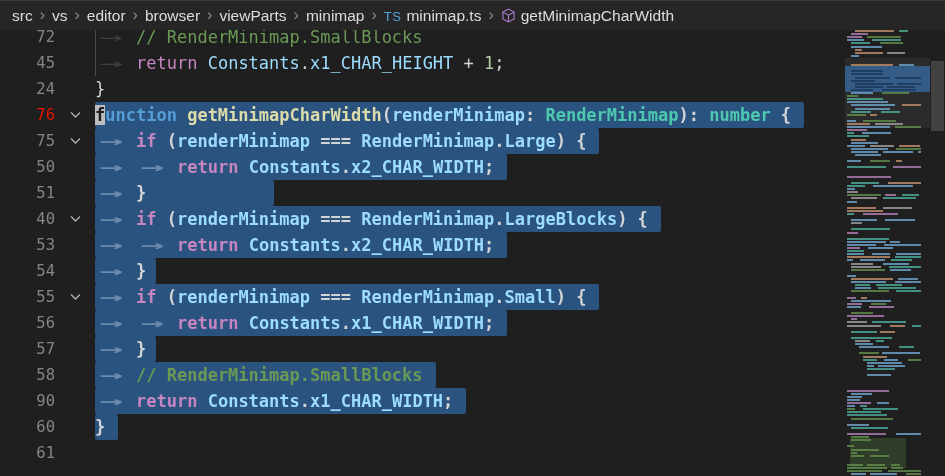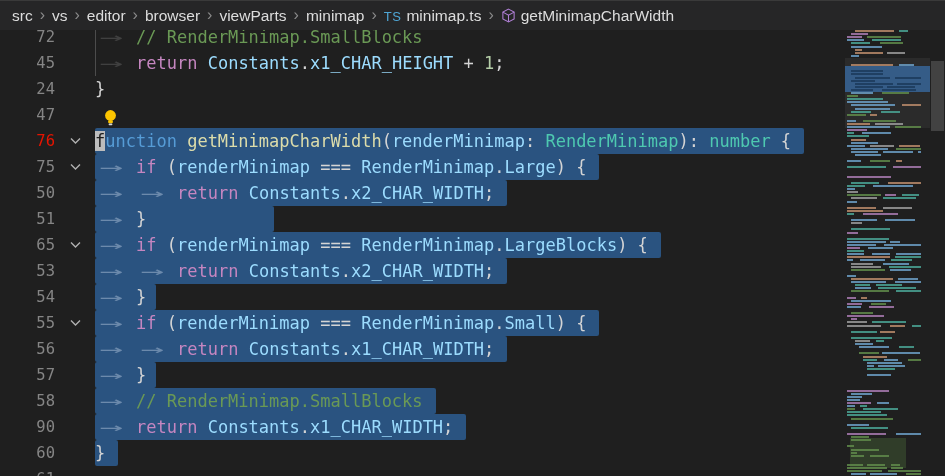--- a/index.html
+++ b/index.html
@@ -16,21 +16,21 @@
   .sym-ico{width:15px;height:15px;margin:0 5px -2px 0;display:inline-block;}
 
   
   .rows{position:absolute;left:0;top:24px;width:845px;z-index:5;}
   .row{position:relative;height:26px;display:flex;white-space:pre;
        font-family:"DejaVu Sans Mono",monospace;font-size:17px;line-height:26px;color:var(--pun,#d4d4d4);}
   .num{width:55px;flex:none;text-align:right;color:var(--ln,#858585);font-size:15.5px;}
   .num.active{color:var(--lna,#e51400);}
   .fold{width:40px;flex:none;display:flex;align-items:center;justify-content:center;}
   .code{flex:none;}
-  .sel{display:inline-block;height:26px;vertical-align:top;background:var(--sel,#2a5380);border-radius:2px;}
+  .sel{display:inline-block;height:26px;vertical-align:top;background:var(--sel,#2a5380);border-radius:2px;font-weight:bold;}
   .tab{display:inline-block;width:41px;height:26px;vertical-align:top;position:relative;}
   .tab .ar{position:absolute;left:4px;top:0;font-style:normal;color:rgba(215,228,244,.38);
            transform:scaleX(2.3);transform-origin:0 50%;}
   .tab.dim .ar{color:rgba(255,255,255,.15);}
   .tab.guide{box-shadow:inset 1px 0 0 #4c4c4c;}
   .cursor{background:#bdbdbd;color:#1e1e1e;}
   .t-kw{color:var(--kw,#569cd6);} .t-fn{color:var(--fn,#dcdcaa);} .t-ctl{color:var(--ctl,#c586c0);}
   .t-var{color:var(--var,#9cdcfe);} .t-type{color:var(--type,#4ec9b0);} .t-pun{color:var(--pun,#d4d4d4);}
   .t-num{color:var(--numc,#b5cea8);} .t-comment{color:var(--com,#6a9955);}
   .bulb{position:absolute;left:103px;top:5px;width:16px;height:17px;}
@@ -69,34 +69,29 @@
             <path d="M8 1.2l6 3.2v7.2L8 14.8 2 11.6V4.4z"></path>
             <path d="M2 4.4L8 7.7l6-3.3M8 7.7v7"></path>
           </g>
         </svg><span>getMinimapCharWidth</span></span>
     </div>
 
   <div class="rows" id="rows">
       <div class="row"><div class="num">72</div><div class="fold"></div><div class="code"><span class="tab dim guide"><i class="ar">→</i></span><span class="t-comment">// RenderMinimap.SmallBlocks</span></div></div>
       <div class="row"><div class="num">45</div><div class="fold"></div><div class="code"><span class="tab dim guide"><i class="ar">→</i></span><span class="t-ctl">return</span><span class="t-pun"> </span><span class="t-var">Constants</span><span class="t-pun">.</span><span class="t-var">x1_CHAR_HEIGHT</span><span class="t-pun"> + </span><span class="t-num">1</span><span class="t-pun">;</span></div></div>
       <div class="row"><div class="num">24</div><div class="fold"></div><div class="code"><span class="t-pun">}</span></div></div>
-      <div class="row"><span class="bulb"><svg width="15" height="17" viewBox="0 0 15 17">
-            <circle cx="7.5" cy="6.5" r="5.4" fill="#fdc500"></circle>
-            <rect x="5.2" y="11.3" width="4.6" height="3" rx="1" fill="#fdc500"></rect>
-            <rect x="5.6" y="14.6" width="3.8" height="1.6" rx="0.8" fill="#d8d8d8"></rect>
-          </svg></span><div class="num">47</div><div class="fold"></div><div class="code"></div></div>
       <div class="row"><div class="num active">76</div><div class="fold"><svg width="11" height="8" viewBox="0 0 11 8">
             <polyline points="1,1.5 5.5,6 10,1.5" fill="none" stroke="#b0b0b0" stroke-width="1.4"></polyline>
           </svg></div><div class="code"><span class="sel" style="padding-right: 13px;"><span class="cursor">f</span><span class="t-kw">unction</span><span class="t-pun"> </span><span class="t-fn">getMinimapCharWidth</span><span class="t-pun">(</span><span class="t-var">renderMinimap</span><span class="t-pun">: </span><span class="t-type">RenderMinimap</span><span class="t-pun">): </span><span class="t-type">number</span><span class="t-pun"> {</span></span></div></div>
       <div class="row"><div class="num">75</div><div class="fold"><svg width="11" height="8" viewBox="0 0 11 8">
             <polyline points="1,1.5 5.5,6 10,1.5" fill="none" stroke="#b0b0b0" stroke-width="1.4"></polyline>
           </svg></div><div class="code"><span class="sel" style="padding-right: 13px;"><span class="tab"><i class="ar">→</i></span><span class="t-ctl">if</span><span class="t-pun"> (</span><span class="t-var">renderMinimap</span><span class="t-pun"> === </span><span class="t-var">RenderMinimap</span><span class="t-pun">.</span><span class="t-var">Large</span><span class="t-pun">) {</span></span></div></div>
       <div class="row"><div class="num">50</div><div class="fold"></div><div class="code"><span class="sel" style="padding-right: 13px;"><span class="tab"><i class="ar">→</i></span><span class="tab"><i class="ar">→</i></span><span class="t-ctl">return</span><span class="t-pun"> </span><span class="t-var">Constants</span><span class="t-pun">.</span><span class="t-var">x2_CHAR_WIDTH</span><span class="t-pun">;</span></span></div></div>
       <div class="row"><div class="num">51</div><div class="fold"></div><div class="code"><span class="sel" style="padding-right: 128px;"><span class="tab"><i class="ar">→</i></span><span class="t-pun">}</span></span></div></div>
-      <div class="row"><div class="num">65</div><div class="fold"><svg width="11" height="8" viewBox="0 0 11 8">
+      <div class="row"><div class="num">40</div><div class="fold"><svg width="11" height="8" viewBox="0 0 11 8">
             <polyline points="1,1.5 5.5,6 10,1.5" fill="none" stroke="#b0b0b0" stroke-width="1.4"></polyline>
           </svg></div><div class="code"><span class="sel" style="padding-right: 13px;"><span class="tab"><i class="ar">→</i></span><span class="t-ctl">if</span><span class="t-pun"> (</span><span class="t-var">renderMinimap</span><span class="t-pun"> === </span><span class="t-var">RenderMinimap</span><span class="t-pun">.</span><span class="t-var">LargeBlocks</span><span class="t-pun">) {</span></span></div></div>
       <div class="row"><div class="num">53</div><div class="fold"></div><div class="code"><span class="sel" style="padding-right: 13px;"><span class="tab"><i class="ar">→</i></span><span class="tab"><i class="ar">→</i></span><span class="t-ctl">return</span><span class="t-pun"> </span><span class="t-var">Constants</span><span class="t-pun">.</span><span class="t-var">x2_CHAR_WIDTH</span><span class="t-pun">;</span></span></div></div>
       <div class="row"><div class="num">54</div><div class="fold"></div><div class="code"><span class="sel" style="padding-right: 10px;"><span class="tab"><i class="ar">→</i></span><span class="t-pun">}</span></span></div></div>
       <div class="row"><div class="num">55</div><div class="fold"><svg width="11" height="8" viewBox="0 0 11 8">
             <polyline points="1,1.5 5.5,6 10,1.5" fill="none" stroke="#b0b0b0" stroke-width="1.4"></polyline>
           </svg></div><div class="code"><span class="sel" style="padding-right: 13px;"><span class="tab"><i class="ar">→</i></span><span class="t-ctl">if</span><span class="t-pun"> (</span><span class="t-var">renderMinimap</span><span class="t-pun"> === </span><span class="t-var">RenderMinimap</span><span class="t-pun">.</span><span class="t-var">Small</span><span class="t-pun">) {</span></span></div></div>
       <div class="row"><div class="num">56</div><div class="fold"></div><div class="code"><span class="sel" style="padding-right: 13px;"><span class="tab"><i class="ar">→</i></span><span class="tab"><i class="ar">→</i></span><span class="t-ctl">return</span><span class="t-pun"> </span><span class="t-var">Constants</span><span class="t-pun">.</span><span class="t-var">x1_CHAR_WIDTH</span><span class="t-pun">;</span></span></div></div>
       <div class="row"><div class="num">57</div><div class="fold"></div><div class="code"><span class="sel" style="padding-right: 10px;"><span class="tab"><i class="ar">→</i></span><span class="t-pun">}</span></span></div></div>
       <div class="row"><div class="num">58</div><div class="fold"></div><div class="code"><span class="sel" style="padding-right: 13px;"><span class="tab"><i class="ar">→</i></span><span class="t-comment">// RenderMinimap.SmallBlocks</span></span></div></div>

